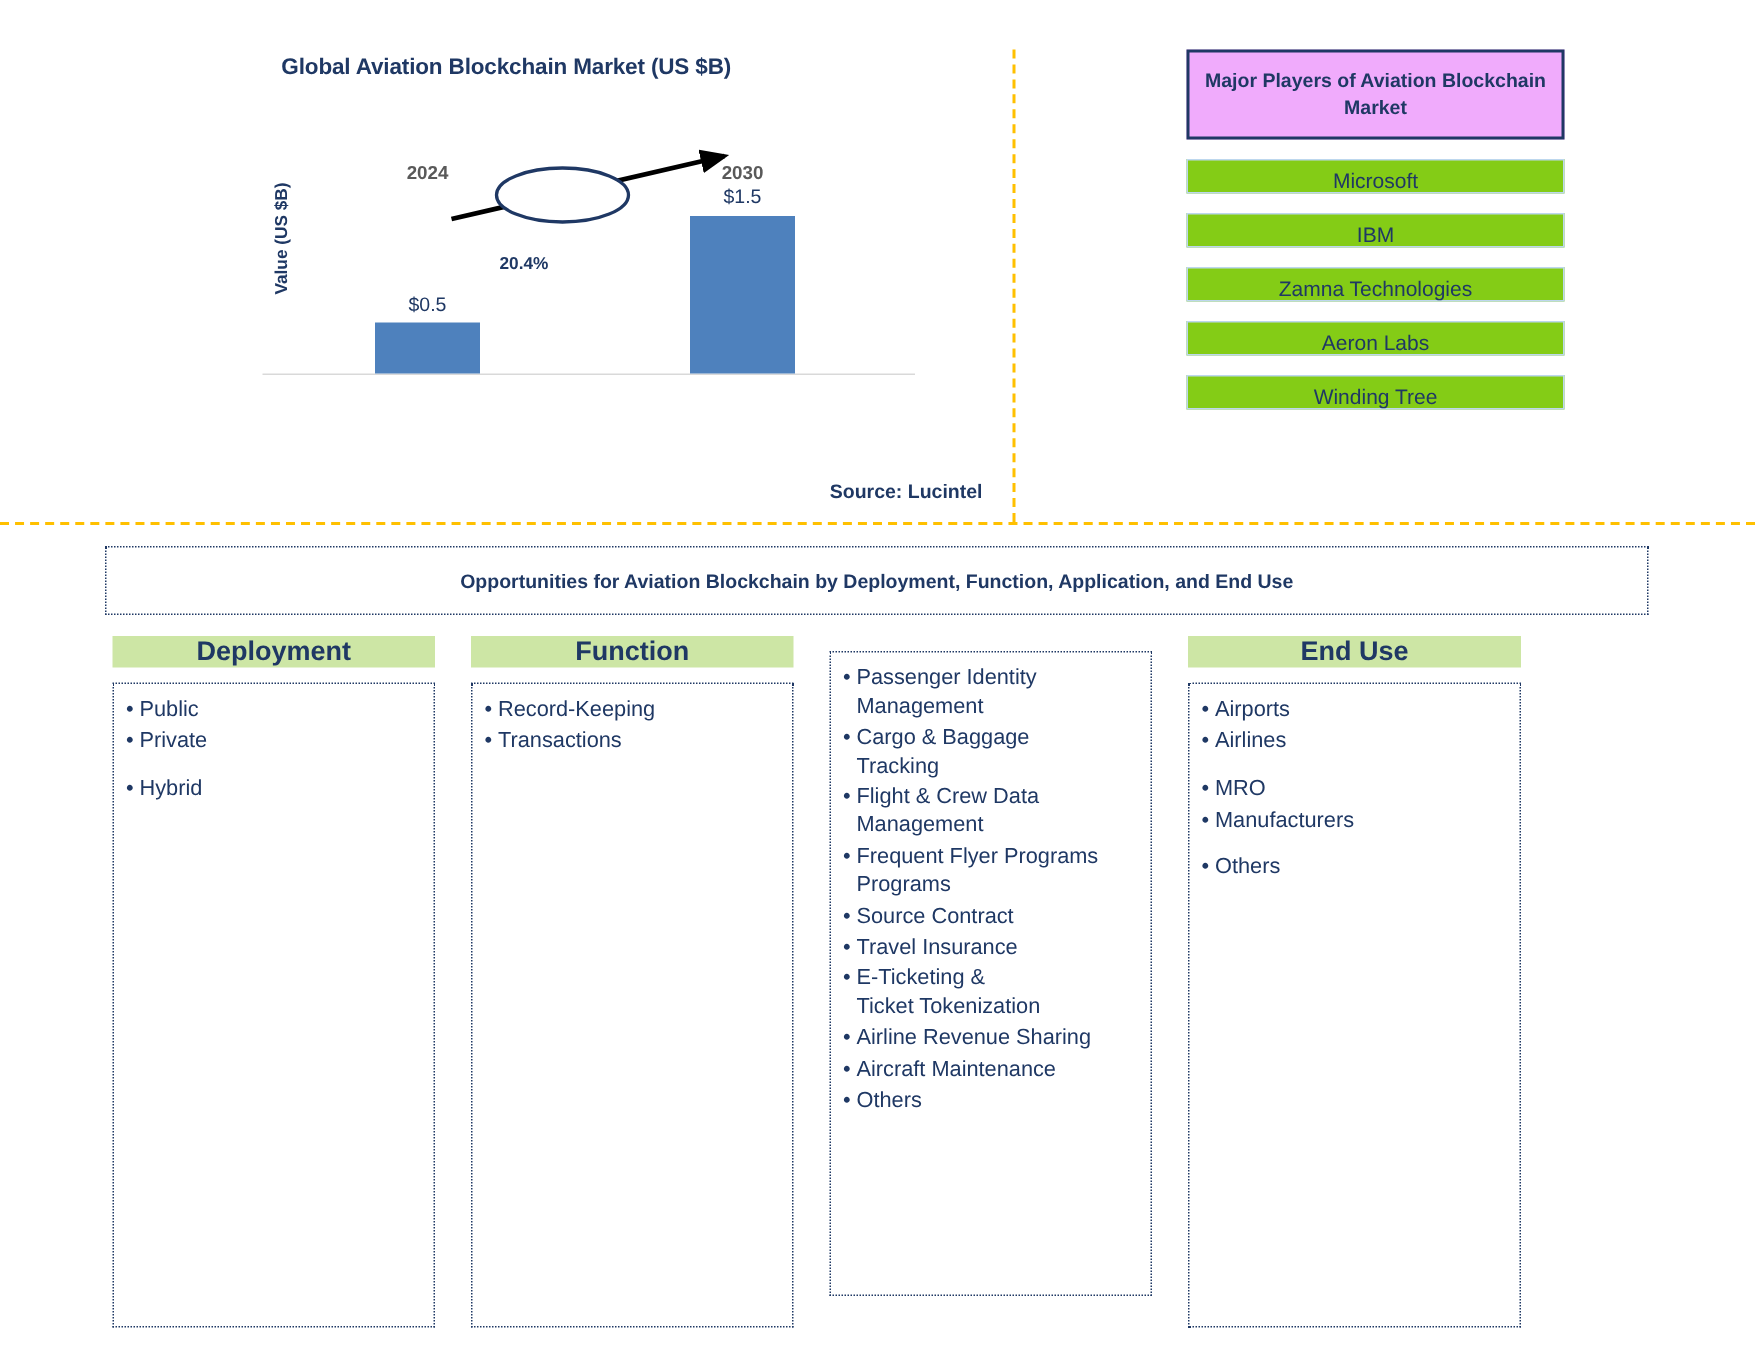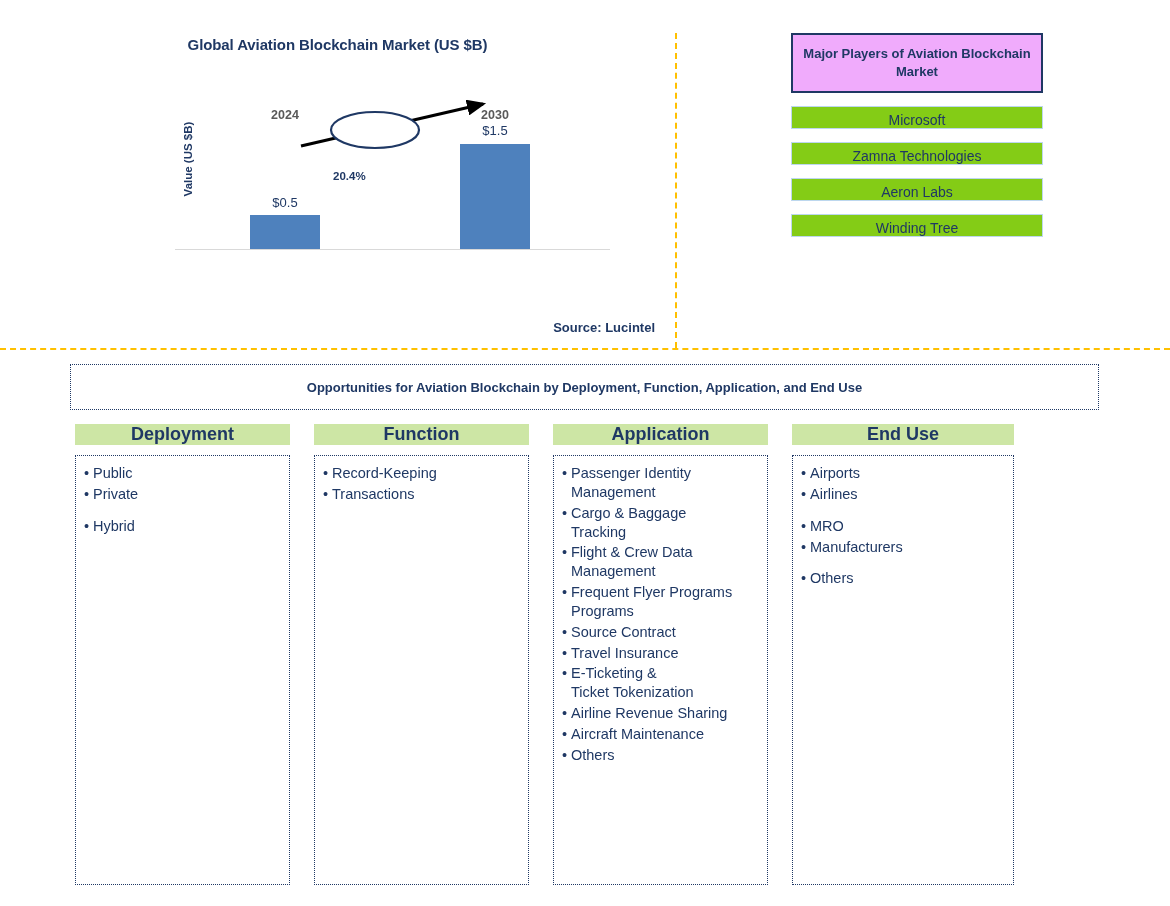--- a/index.html
+++ b/index.html
@@ -278,20 +278,23 @@
 
 <div id="vertical-divider"></div>
 <div id="horizontal-divider"></div>
 
 <div id="players-panel">
   <div id="players-header">Major Players of Aviation Blockchain Market</div>
   <div class="player-box">
     <span>Microsoft</span>
   </div>
   <div class="player-box">
+    <span>IBM</span>
+  </div>
+  <div class="player-box">
     <span>Zamna Technologies</span>
   </div>
   <div class="player-box">
     <span>Aeron Labs</span>
   </div>
   <div class="player-box">
     <span>Winding Tree</span>
   </div>
 </div>
 
@@ -308,21 +311,20 @@
 
 <div class="category-column" id="col-function">
   <div class="category-header">Function</div>
   <div class="category-body">
       <div class="bullet-item"><span class="bullet-dot">•</span><span>Record-Keeping</span></div>
       <div class="bullet-item"><span class="bullet-dot">•</span><span>Transactions</span></div>
     </div>
 </div>
 
 <div class="category-column" id="col-application">
-  <div class="category-header">Application</div>
   <div class="category-body">
       <div class="bullet-item"><span class="bullet-dot">•</span><span>Passenger Identity</span><span class="bullet-cont">Management</span></div>
       <div class="bullet-item"><span class="bullet-dot">•</span><span>Cargo &amp; Baggage</span><span class="bullet-cont">Tracking</span></div>
       <div class="bullet-item"><span class="bullet-dot">•</span><span>Flight &amp; Crew Data</span><span class="bullet-cont">Management</span></div>
       <div class="bullet-item"><span class="bullet-dot">•</span><span>Frequent Flyer Programs</span><span class="bullet-cont">Programs</span></div>
       <div class="bullet-item"><span class="bullet-dot">•</span><span>Source Contract</span></div>
       <div class="bullet-item"><span class="bullet-dot">•</span><span>Travel Insurance</span></div>
       <div class="bullet-item"><span class="bullet-dot">•</span><span>E-Ticketing &amp;</span><span class="bullet-cont">Ticket Tokenization</span></div>
       <div class="bullet-item"><span class="bullet-dot">•</span><span>Airline Revenue Sharing</span></div>
       <div class="bullet-item"><span class="bullet-dot">•</span><span>Aircraft Maintenance</span></div>

